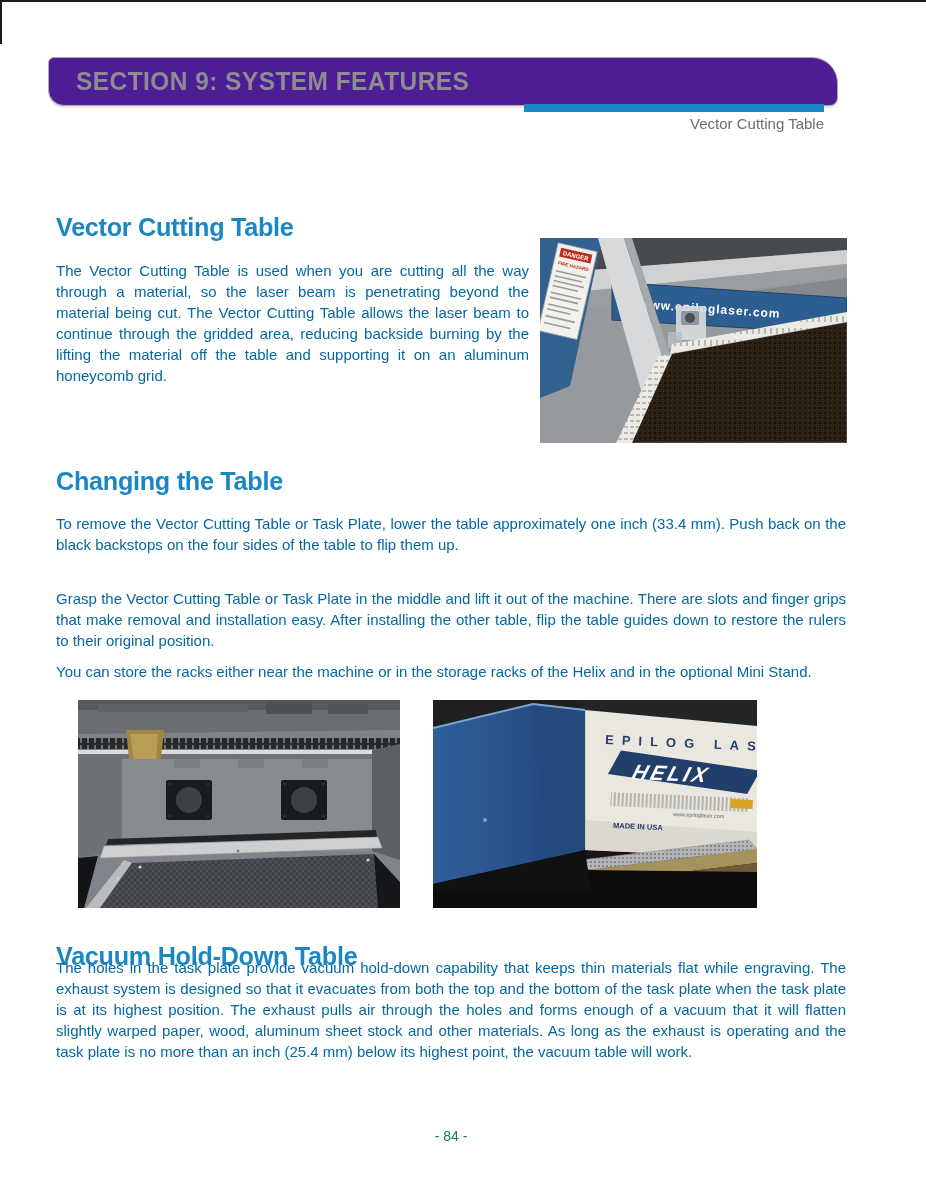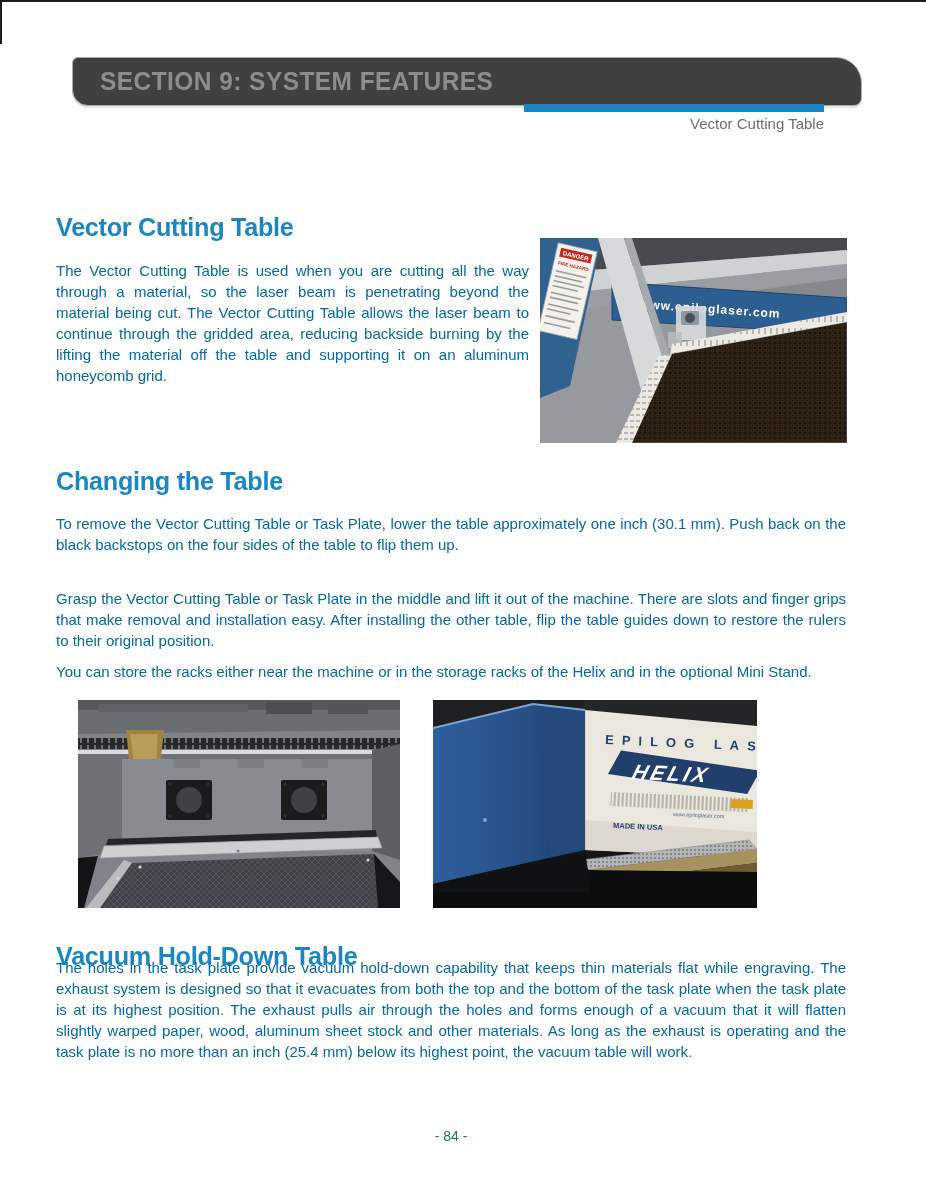--- a/index.html
+++ b/index.html
@@ -1,22 +1,22 @@
 <!DOCTYPE html>
 <html><head>
 <meta charset="utf-8">
 <style>
   html,body{margin:0;padding:0;background:#ffffff;}
   .page{position:relative;width:926px;height:1198px;background:#ffffff;
         font-family:"Liberation Sans",sans-serif;overflow:hidden;}
   .scan-top{position:absolute;left:0;top:0;width:926px;height:2px;background:#1b1b1b;}
   .scan-left{position:absolute;left:0;top:0;width:2px;height:44px;background:#1b1b1b;}
 
-  .banner{position:absolute;left:72px;top:57px;width:788px;height:47px;
-          background:#404040;border:1px solid #a9abae;
+  .banner{position:absolute;left:48px;top:57px;width:788px;height:47px;
+          background:#4c1d95;border:1px solid #a9abae;
           border-radius:6px 26px 8px 16px;box-shadow:0 2px 0 rgba(0,0,0,0.10);
           display:flex;align-items:center;}
   .banner-title{display:inline-block;margin-left:27px;font-size:26px;font-weight:bold;
           color:#8b8d90;letter-spacing:0.5px;transform:scaleX(0.94);transform-origin:left center;}
   .accent-bar{position:absolute;left:524px;top:104px;width:300px;height:8px;background:#1a87c4;}
   .section-label{position:absolute;left:524px;top:115px;width:300px;text-align:right;
           font-size:15px;color:#6d6e71;}
 
   .h1{position:absolute;margin:0;font-size:26px;font-weight:bold;color:#1a87c4;
       letter-spacing:-0.3px;transform:scaleX(0.97);transform-origin:left center;}
@@ -104,21 +104,21 @@
       <polygon points="84,0 92,0 158,205 150,205" fill="#a7aaad"></polygon>
       <polygon points="130,116 307,84 307,205 80,205" fill="url(#hcdots)" stroke="#6b6f73" stroke-width="1"></polygon>
       <polygon points="132,106 307,74 307,84 130,116" fill="#eceae4"></polygon>
       <polygon points="132,106 307,74 307,84 130,116" fill="url(#tickv)" opacity="0.85"></polygon>
       <polygon points="118,118 132,116 92,205 76,205" fill="#eceae4"></polygon>
       <polygon points="118,118 132,116 92,205 76,205" fill="url(#tickh)" opacity="0.85"></polygon>
     </svg>
   </figure>
 
   <h1 class="h1 h-ct">Changing the Table</h1>
-  <p class="body p-ct1">To remove the Vector Cutting Table or Task Plate, lower the table approximately one inch (30.1 mm). Push back on the black backstops on the four sides of the table to flip them up.</p>
+  <p class="body p-ct1">To remove the Vector Cutting Table or Task Plate, lower the table approximately one inch (33.4 mm). Push back on the black backstops on the four sides of the table to flip them up.</p>
   <p class="body p-ct2">Grasp the Vector Cutting Table or Task Plate in the middle and lift it out of the machine. There are slots and finger grips that make removal and installation easy. After installing the other table, flip the table guides down to restore the rulers to their original position.</p>
   <p class="body p-ct3">You can store the racks either near the machine or in the storage racks of the Helix and in the optional Mini Stand.</p>
 
   <figure class="photo photo-2">
     <svg width="322" height="208" viewBox="0 0 322 208">
       <defs>
         <pattern id="mesh" width="6" height="6" patternUnits="userSpaceOnUse">
           <rect width="6" height="6" fill="#3f4347"></rect>
           <path d="M0,6 L6,0 M0,0 L6,6" stroke="#5a5e63" stroke-width="0.7"></path>
         </pattern>

